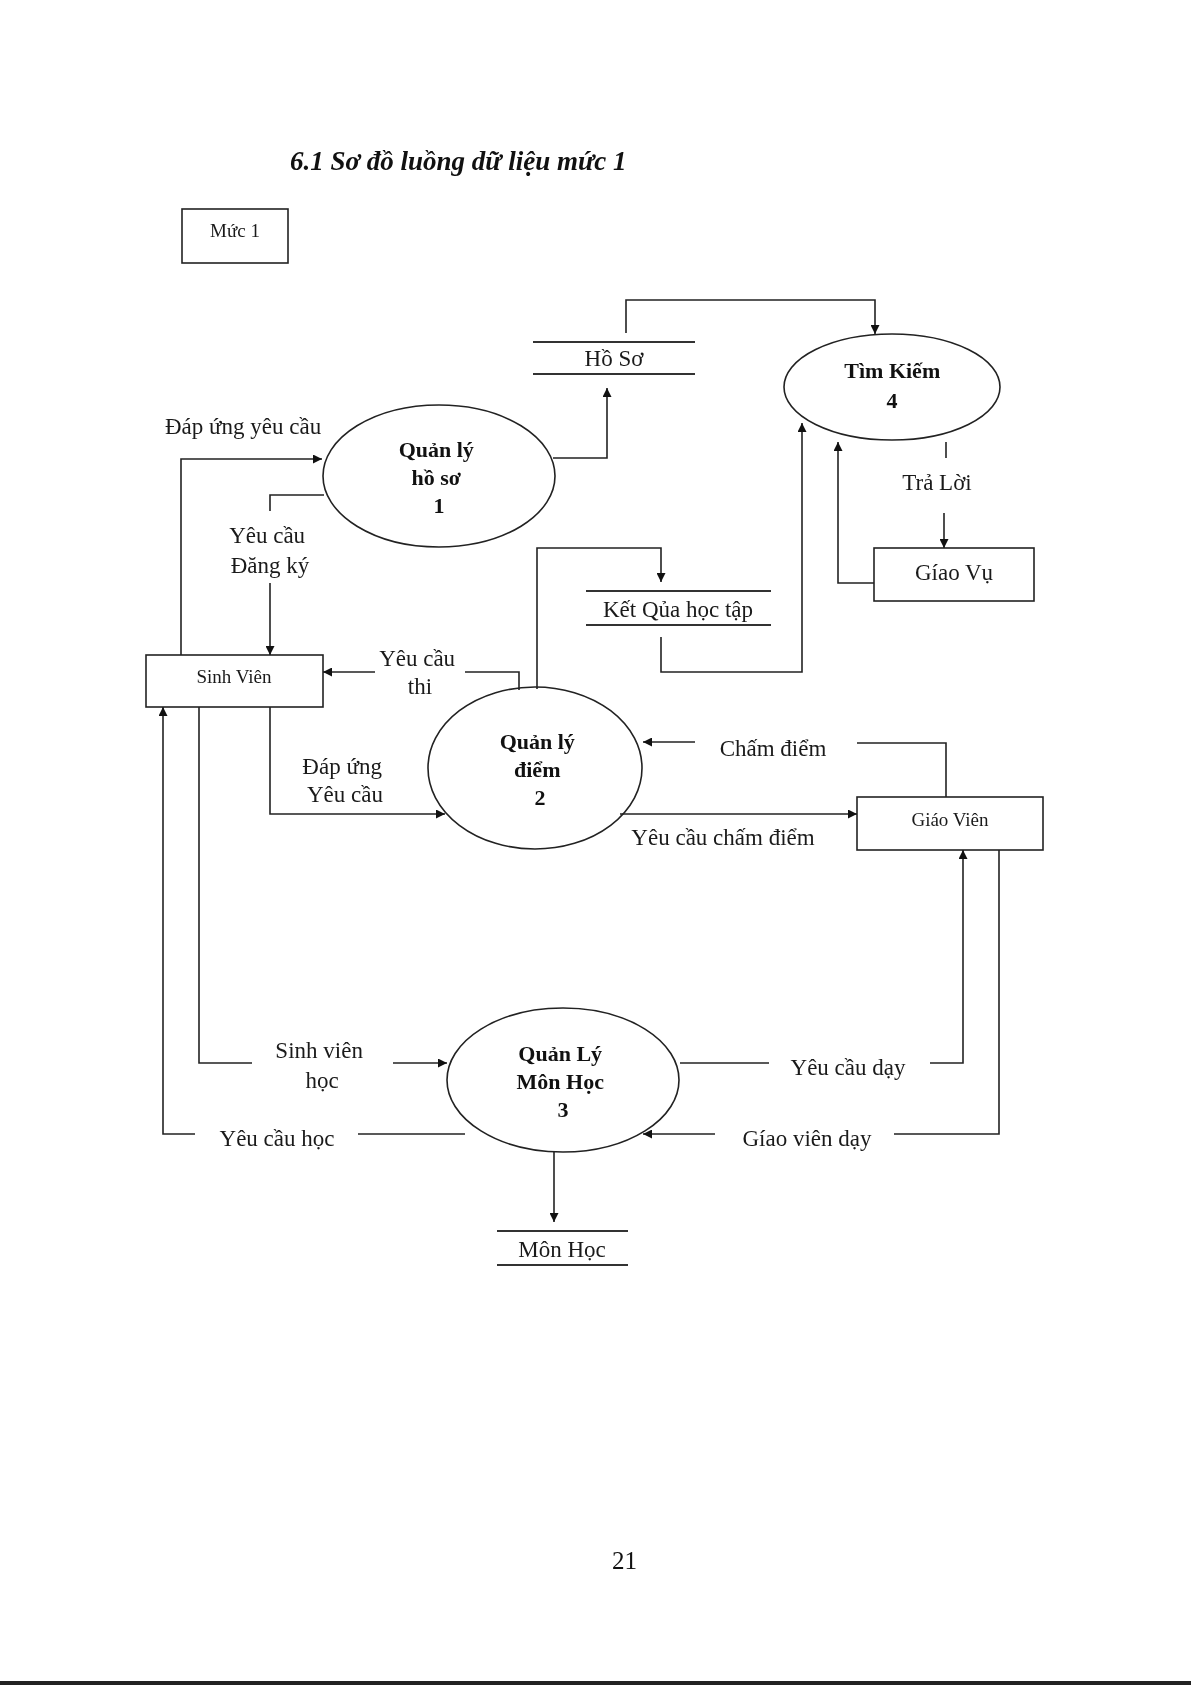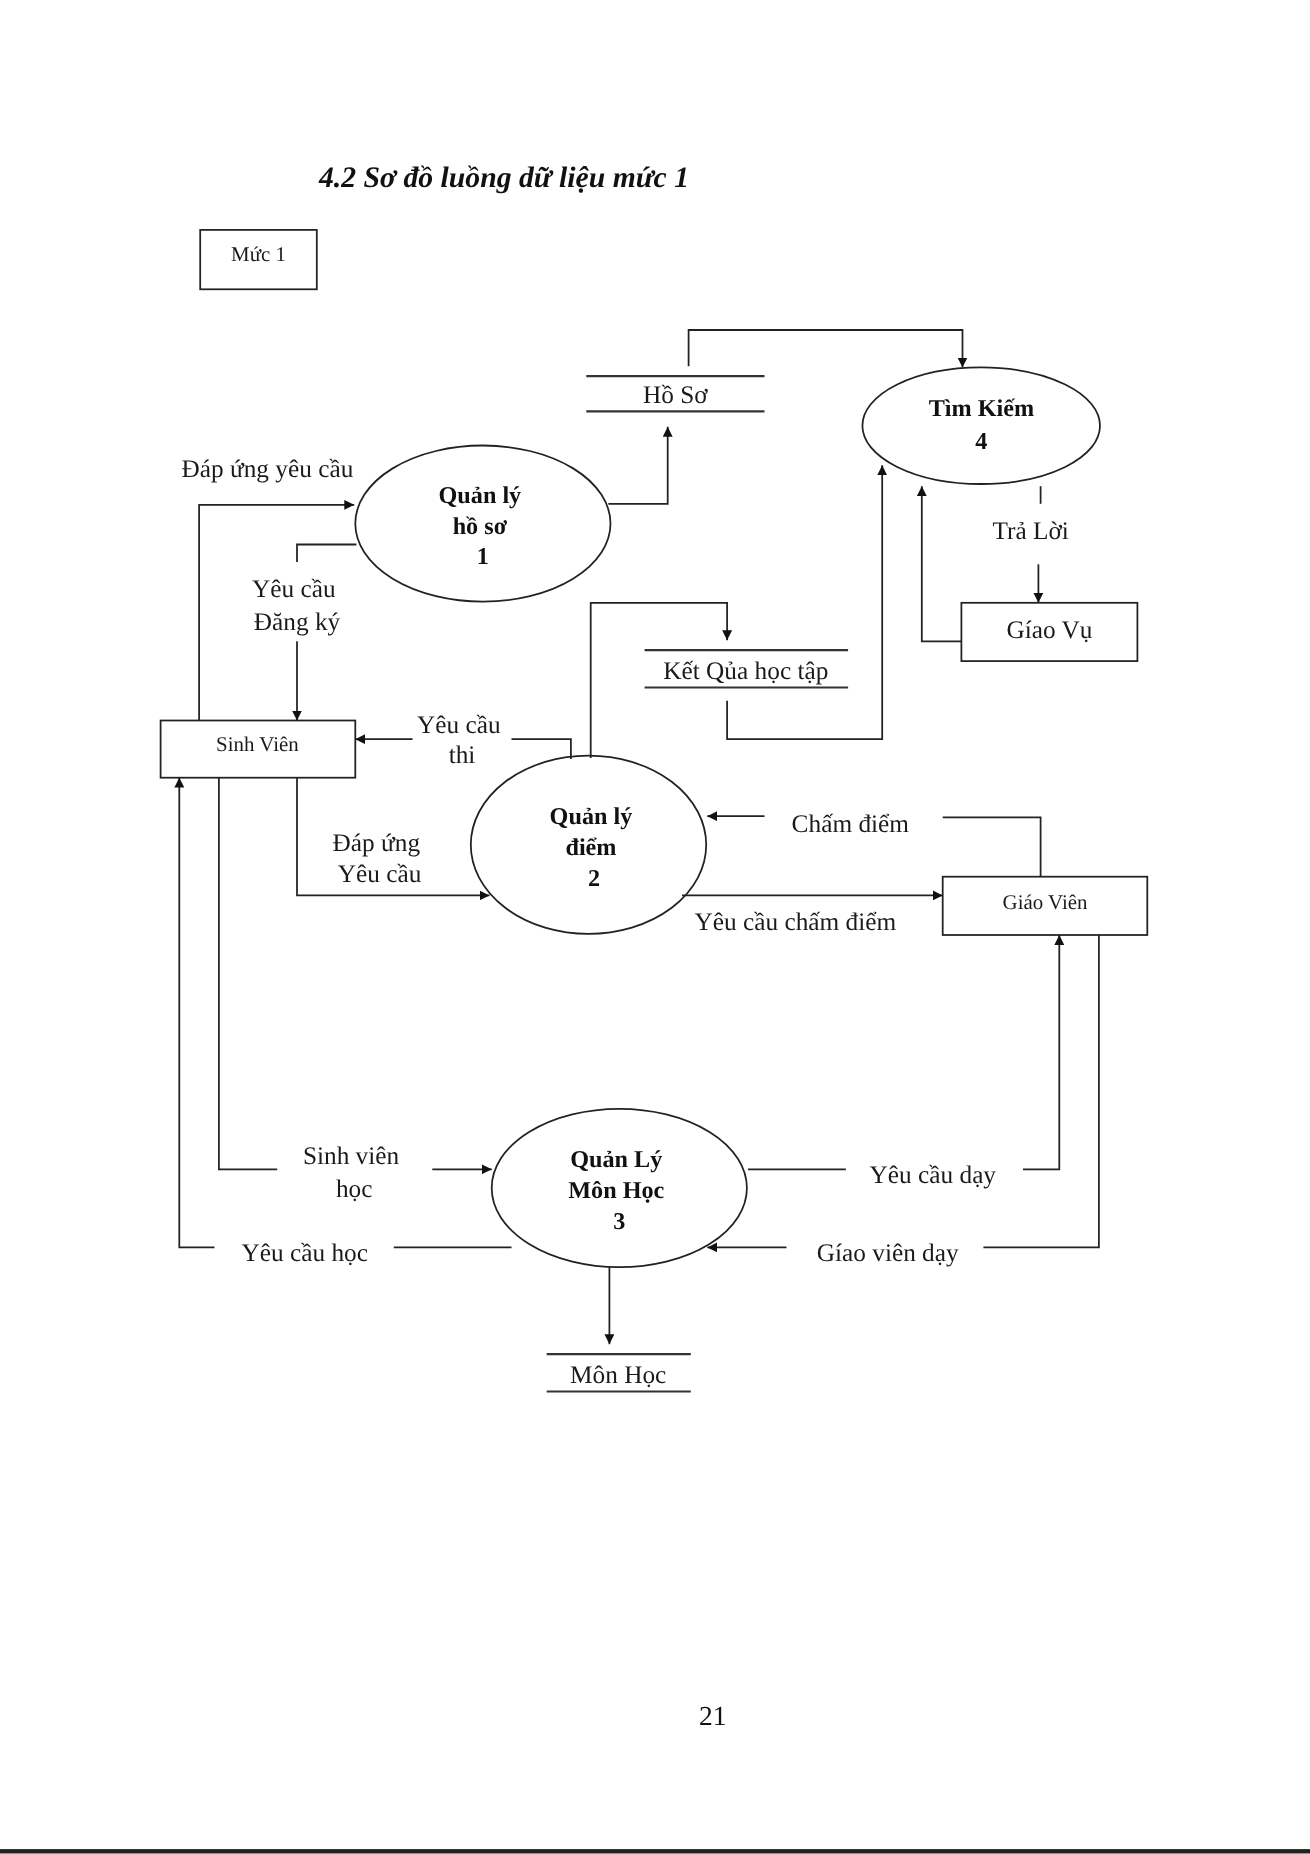--- a/index.html
+++ b/index.html
@@ -5,27 +5,27 @@
   html, body { margin: 0; padding: 0; background: #ffffff; }
   body { width: 1191px; height: 1685px; position: relative; overflow: hidden; font-family: "Liberation Serif", "DejaVu Serif", serif; color: #111; }
   #page-title { position: absolute; left: 290px; top: 146px; font-size: 27px; font-weight: bold; font-style: italic; white-space: nowrap; }
   #diagram { position: absolute; left: 0; top: 0; }
   .lbl { font-family: "Liberation Serif", "DejaVu Serif", serif; font-size: 23px; fill: #1a1a1a; }
   .small { font-size: 19px; }
   .proc { font-family: "Liberation Serif", "DejaVu Serif", serif; font-size: 22px; font-weight: bold; fill: #111; }
   .ln { stroke: #222; stroke-width: 1.6; fill: none; }
   .shape { stroke: #222; stroke-width: 1.6; fill: #fff; }
   .store { stroke: #333; stroke-width: 2; }
-  #page-number { position: absolute; left: 612px; top: 1547px; font-size: 25px; width: 40px; text-align: center; margin-left: 16px; }
+  #page-number { position: absolute; left: 612px; top: 1547px; font-size: 25px; width: 40px; text-align: left; }
   #bottom-strip { position: absolute; left: 0; top: 1681px; width: 1191px; height: 4px; background: #222; }
 </style>
 </head>
 <body>
 
-<div id="page-title">4.2 Sơ đồ luồng dữ liệu mức 1</div>
+<div id="page-title">6.1 Sơ đồ luồng dữ liệu mức 1</div>
 
 <svg id="diagram" width="1191" height="1685" viewBox="0 0 1191 1685" xmlns="http://www.w3.org/2000/svg">
   <defs>
     <marker id="arr" viewBox="0 0 10 10" refX="10" refY="5" markerWidth="9" markerHeight="9" orient="auto-start-reverse" markerUnits="userSpaceOnUse">
       <path d="M0,0 L10,5 L0,10 z" fill="#111"></path>
     </marker>
   </defs>
 
   <g>
     <rect class="shape" x="182" y="209" width="106" height="54"></rect>

